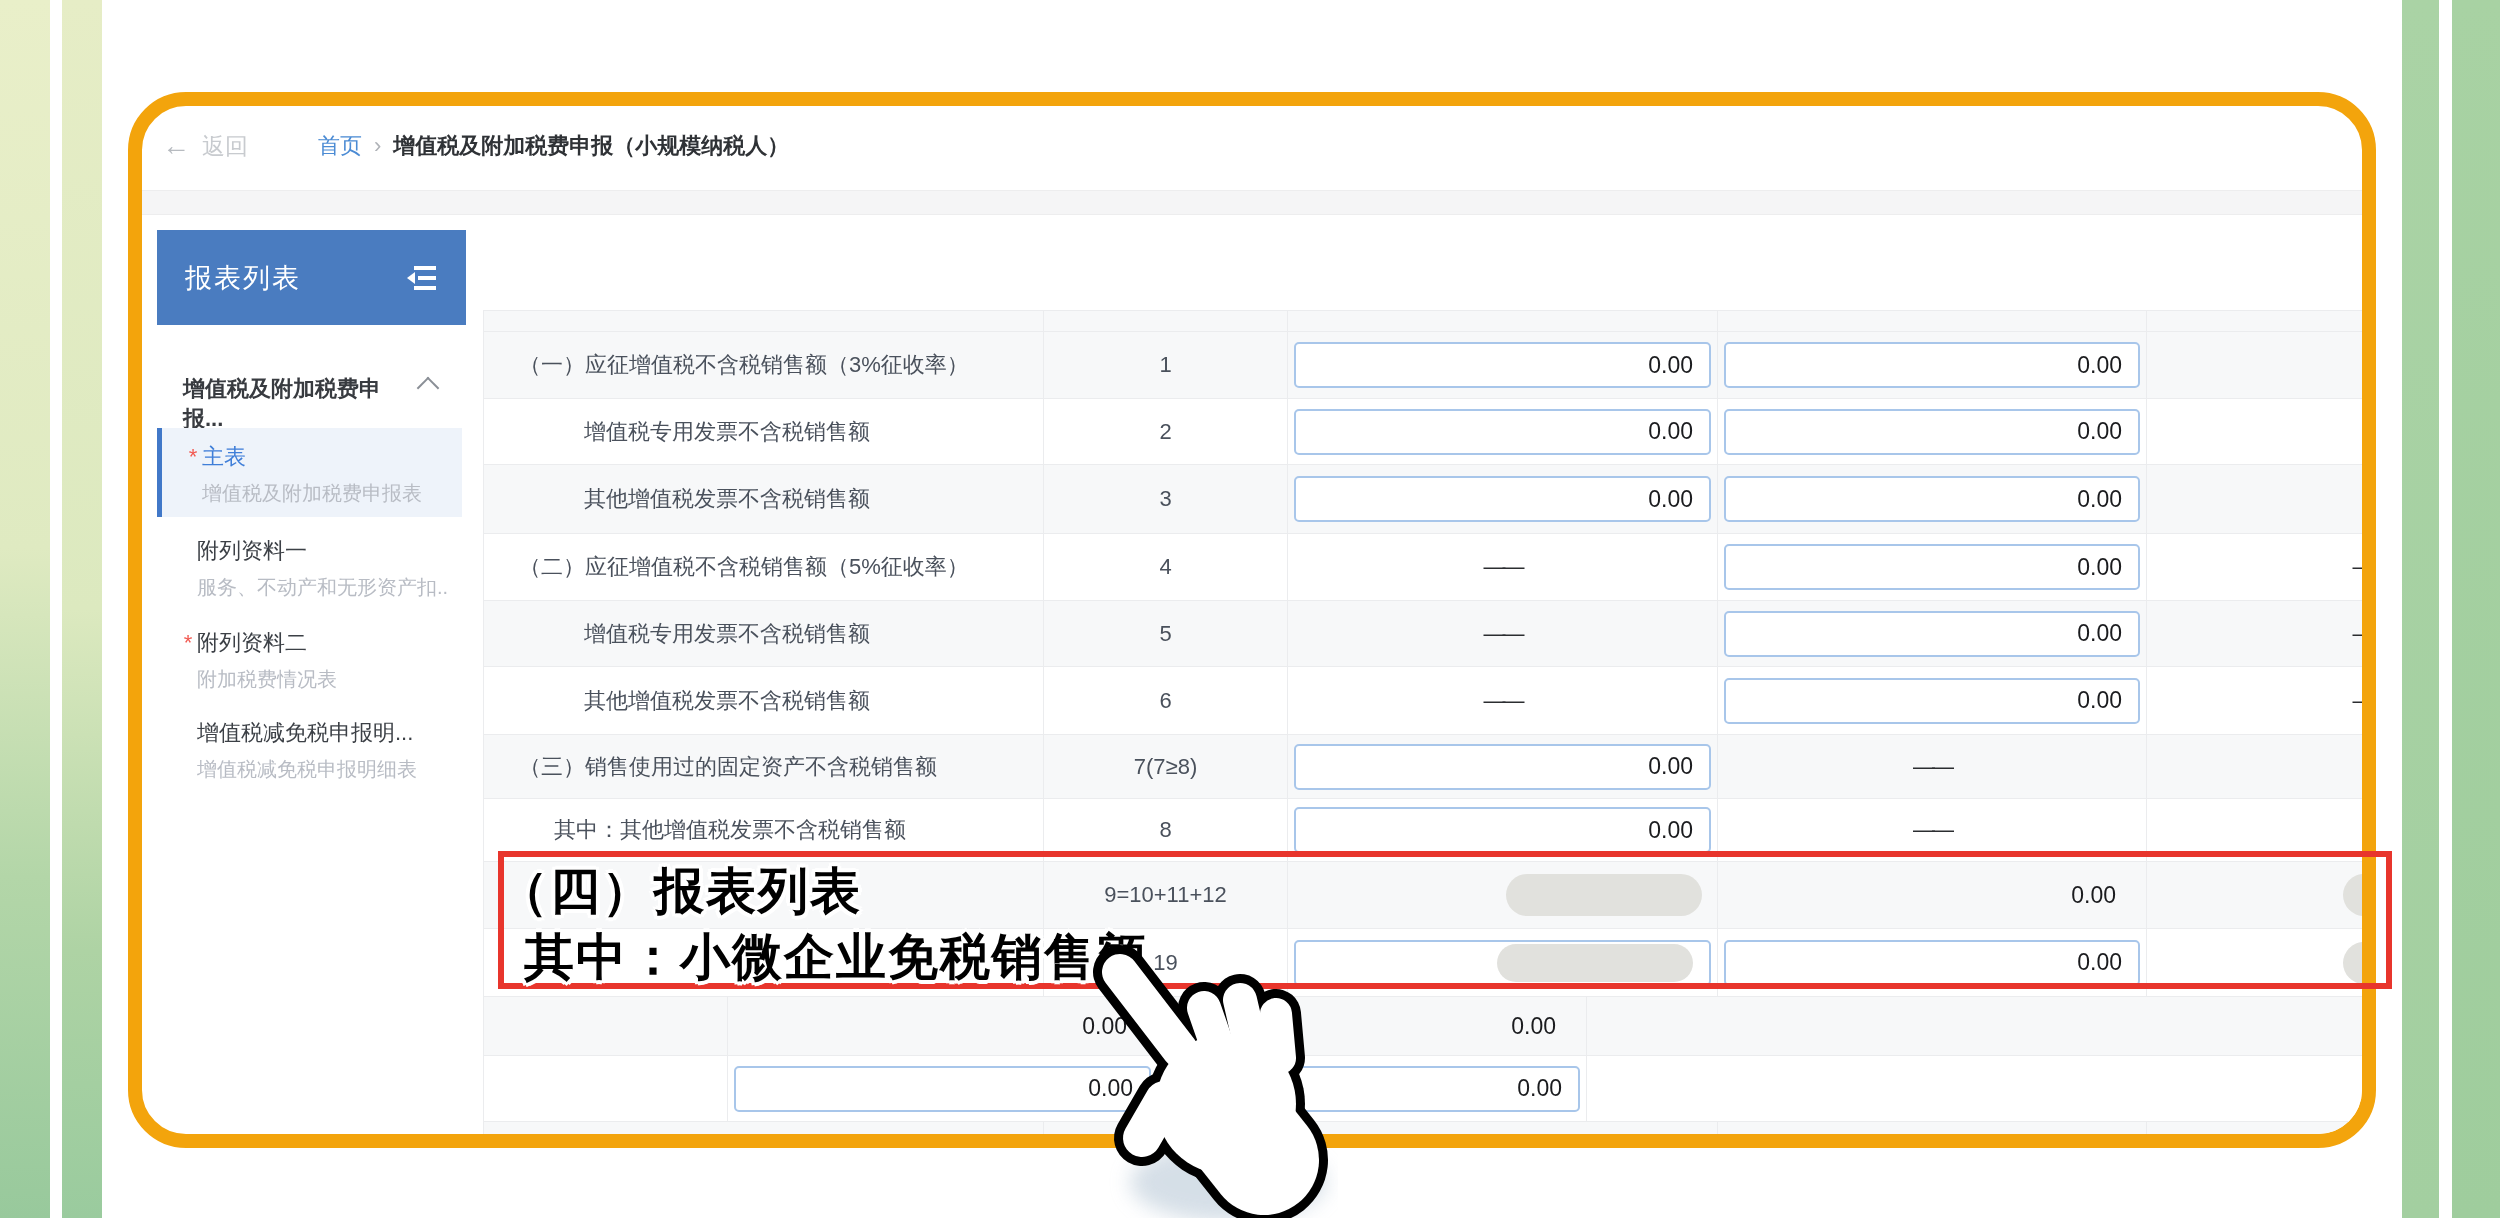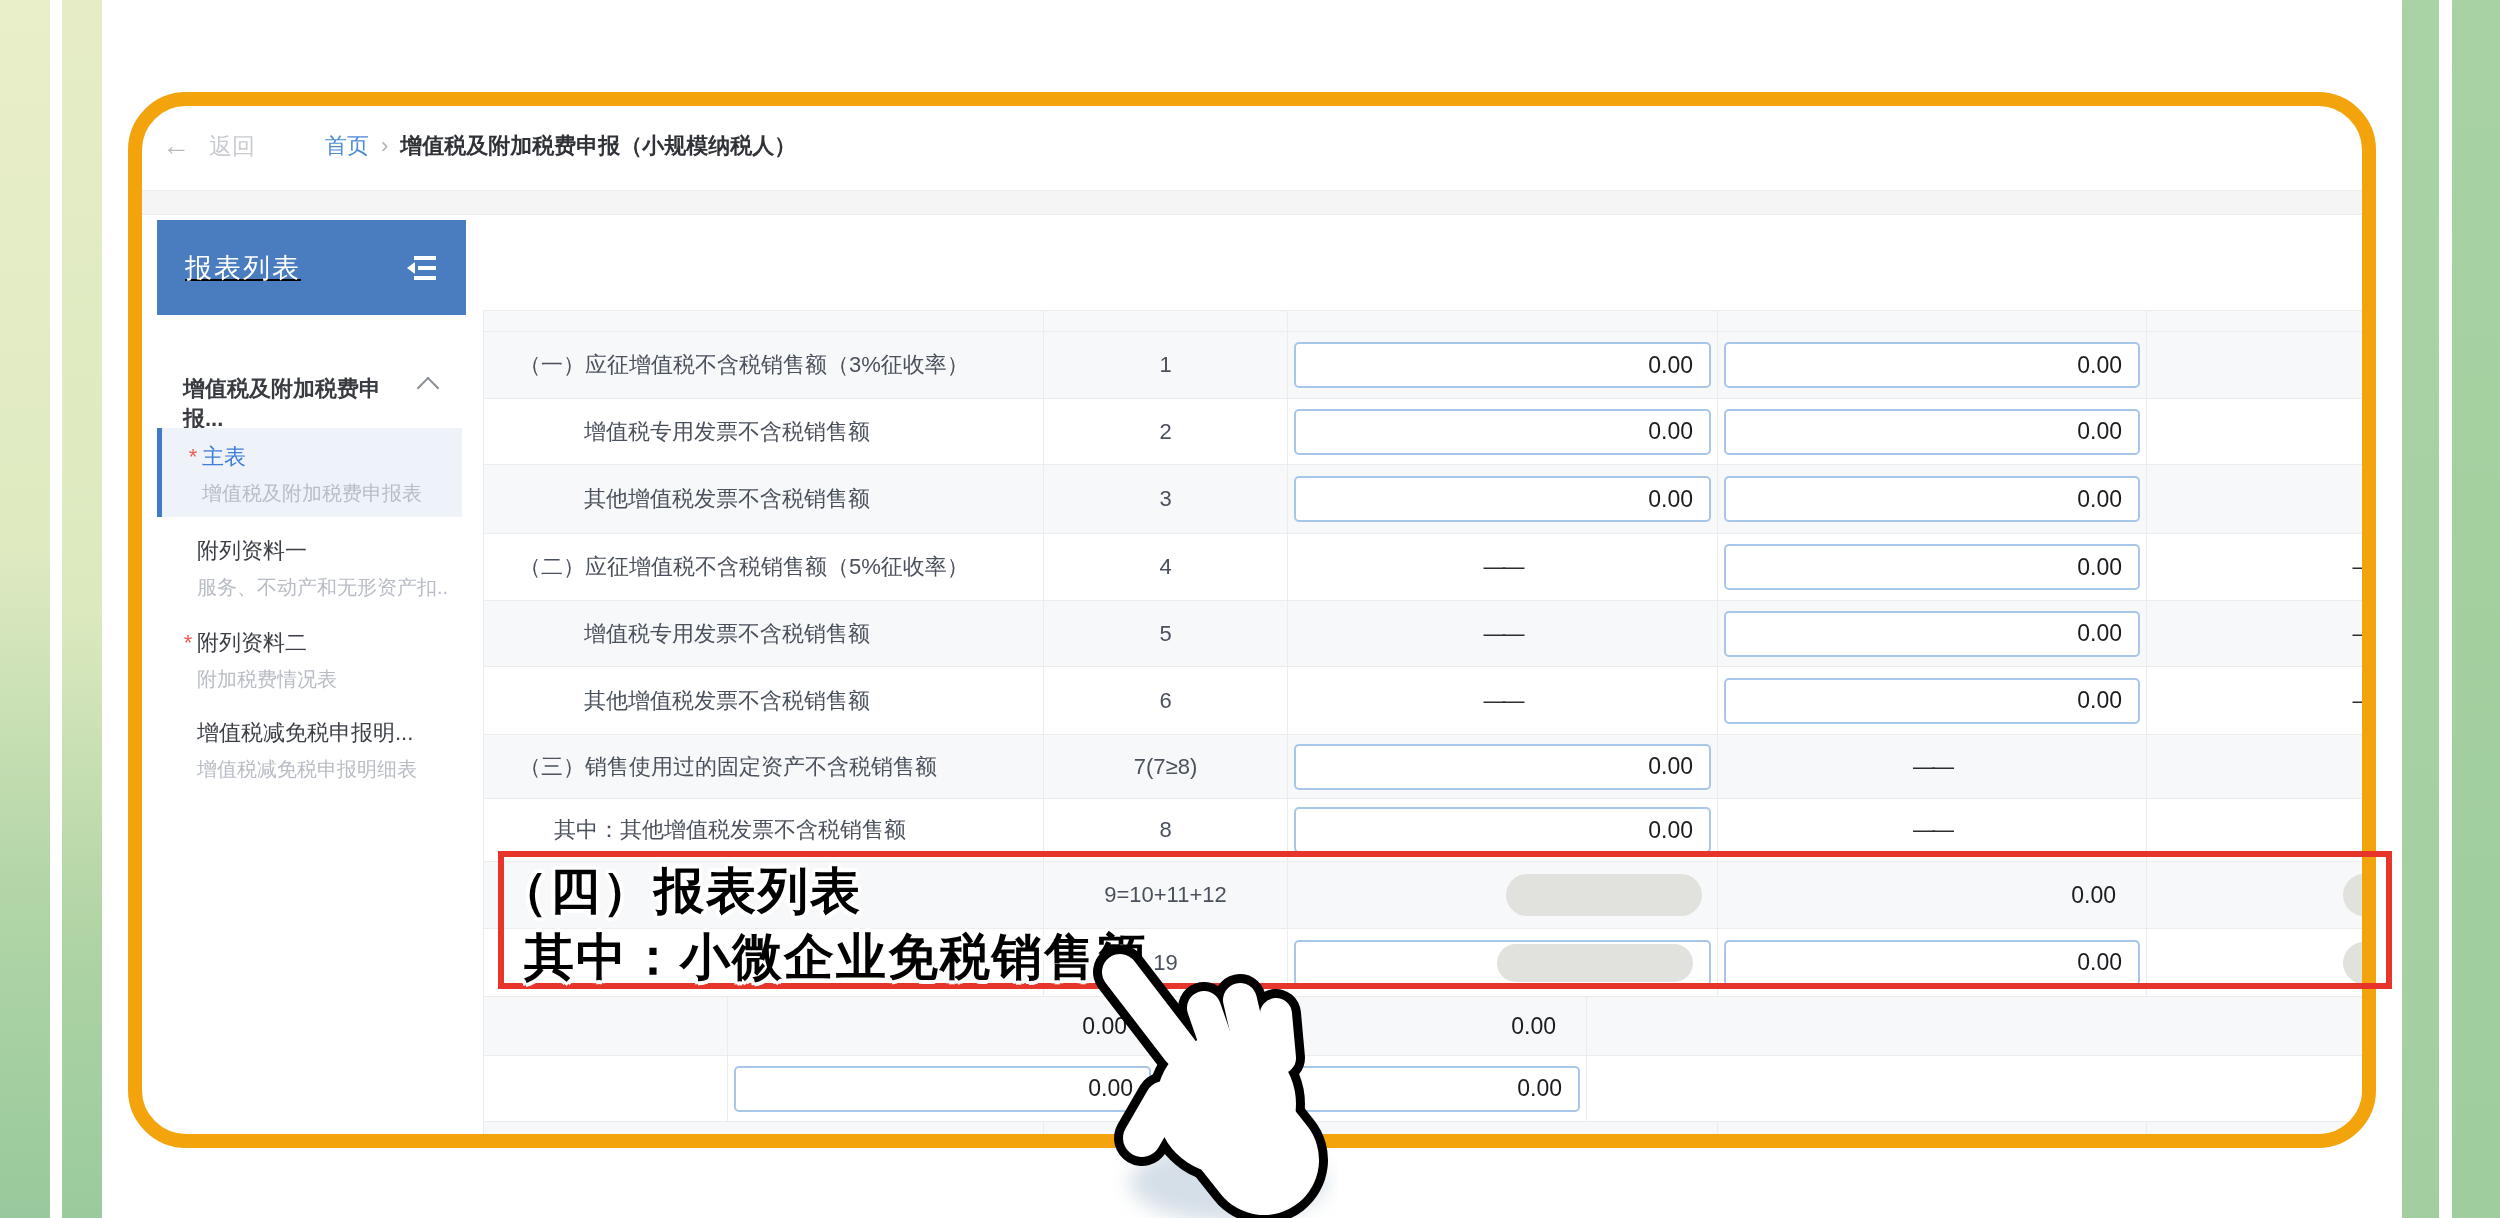--- a/index.html
+++ b/index.html
@@ -19,31 +19,31 @@
   .card{
     position:absolute;left:128px;top:92px;width:2248px;height:1056px;
     box-sizing:border-box;border:14px solid #f3a40c;border-radius:58px;
     background:#fff;overflow:hidden;
   }
   .card-inner{position:absolute;left:0;top:0;width:2220px;height:1028px;}
 
   
   .crumbar{position:absolute;left:0;top:22px;height:36px;width:100%;display:flex;align-items:center;}
   .back-arrow{color:#b7bbc0;font-size:28px;margin-left:20px;}
-  .back-label{color:#c8cbcf;font-size:23px;margin-left:19px;}
+  .back-label{color:#c8cbcf;font-size:23px;margin-left:12px;}
   .crumb-home{color:#4b8bd4;font-size:22px;margin-left:70px;}
   .crumb-sep{color:#b0b3b8;font-size:22px;margin:0 12px;}
   .crumb-title{color:#2f3236;font-size:22px;font-weight:bold;}
 
   .gray-strip{position:absolute;left:0;top:84px;width:100%;height:23px;background:#f5f5f6;
     border-top:1px solid #ededee;border-bottom:1px solid #ededee;}
 
   
-  .sb-header{position:absolute;left:15px;top:114px;width:309px;height:95px;background:#4a7cc0;
-    display:flex;align-items:center;text-decoration:underline;}
+  .sb-header{position:absolute;left:15px;top:124px;width:309px;height:95px;background:#4a7cc0;
+    display:flex;align-items:center;}
   .sb-header-title{color:#fff;font-size:27px;margin-left:28px;letter-spacing:2px;flex:1;}
   .sb-collapse{margin-right:26px;width:36px;height:30px;position:relative;cursor:pointer;}
   .sb-group{position:absolute;left:15px;top:268px;width:309px;height:40px;display:flex;align-items:flex-start;}
   .sb-group-label{color:#383b40;font-size:22px;font-weight:600;margin-left:26px;flex:1;}
   .chev-up{width:14px;height:14px;border-left:2px solid #8a8f96;border-top:2px solid #8a8f96;
     transform:rotate(45deg);margin-right:30px;margin-top:6px;}
   .sb-item{position:absolute;left:15px;width:300px;}
   .sb-item.selected{background:#eef3fa;border-left:5px solid #4178c8;}
   .sb-item .row1{display:flex;align-items:center;height:30px;}
   .req{color:#f25a52;font-size:22px;width:18px;text-align:center;margin-left:22px;}

